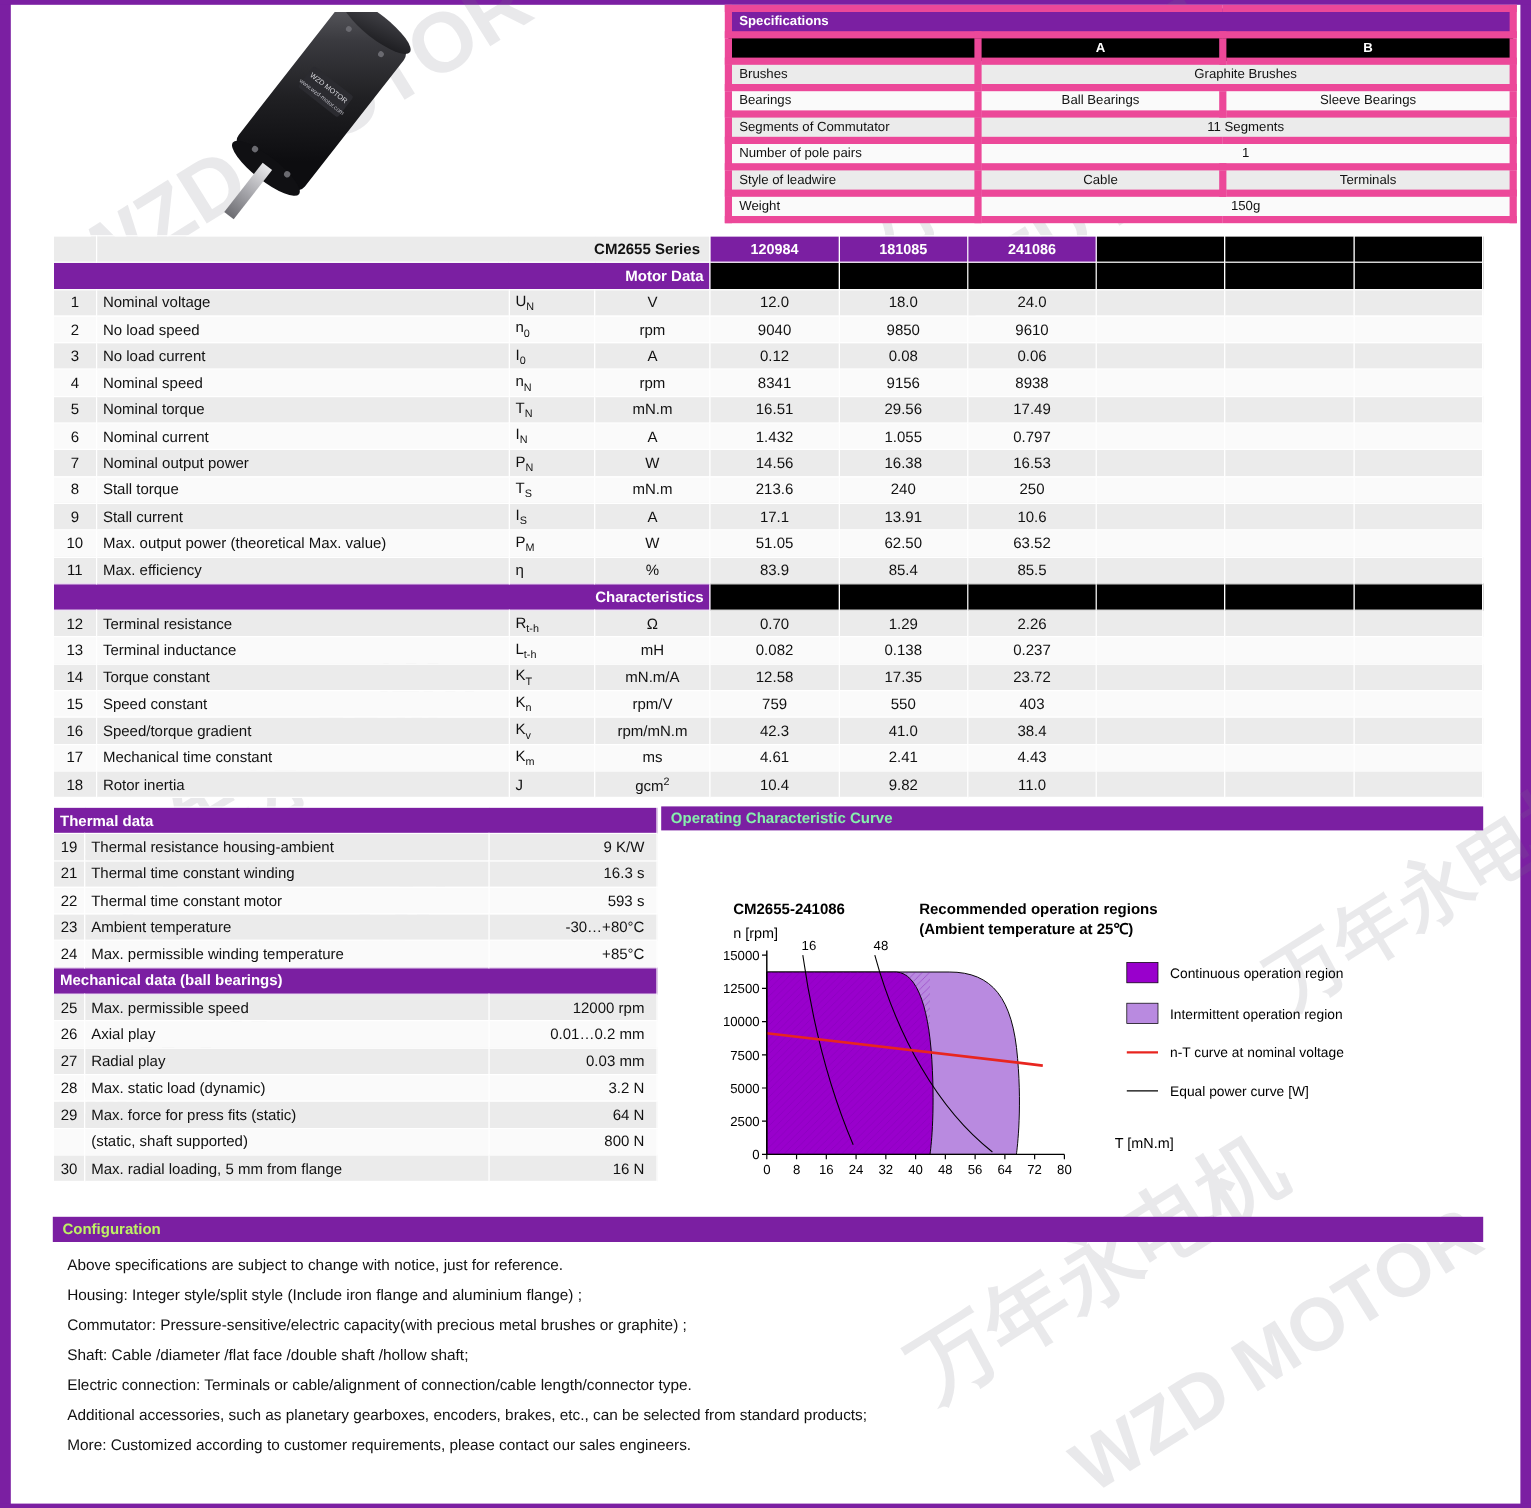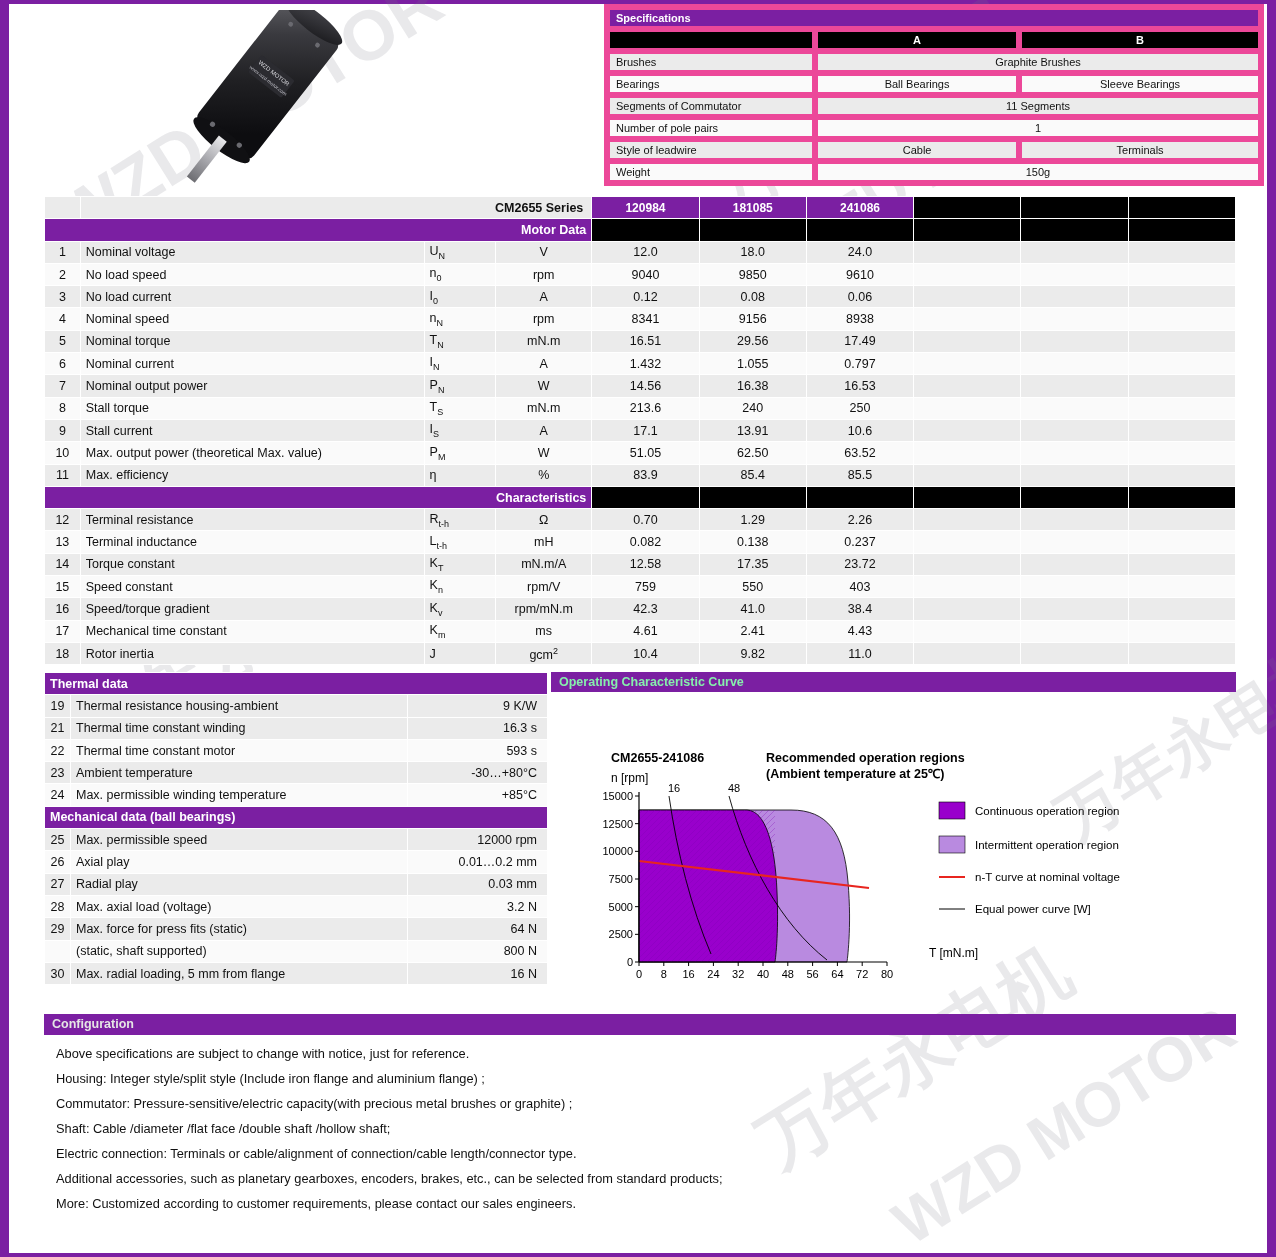--- a/index.html
+++ b/index.html
@@ -98,21 +98,21 @@
   #curve-panel { position:absolute; left:551px; top:672px; width:685px; }
   #curve-title {
     background:#7b1fa2; color:#86efac; font-weight:bold; font-size:12.5px;
     padding:2px 8px; height:20px; line-height:16px;
   }
   #curve-body { position:relative; height:300px; }
 
   
   #config { position:absolute; left:44px; top:1014px; width:1192px; }
   #config-title {
-    background:#7b1fa2; color:#e5e5e5; font-weight:bold; font-size:12.5px;
+    background:#7b1fa2; color:#bef264; font-weight:bold; font-size:12.5px;
     padding:2px 8px; height:21px; line-height:17px;
   }
   #config-list { margin:0; padding:6px 0 0 12px; list-style:none; }
   #config-list li { font-size:12.8px; line-height:25px; color:#111; }
 </style>
 </head>
 <body>
 
 <div id="page">
 
@@ -497,21 +497,21 @@
             <td class="name">Axial play</td>
             <td class="val">0.01…0.2 mm</td>
           </tr>
           <tr>
             <td class="idx">27</td>
             <td class="name">Radial play</td>
             <td class="val">0.03  mm</td>
           </tr>
           <tr class="alt">
             <td class="idx">28</td>
-            <td class="name">Max. axial load (voltage)</td>
+            <td class="name">Max. static load (dynamic)</td>
             <td class="val">3.2 N</td>
           </tr>
           <tr>
             <td class="idx">29</td>
             <td class="name">Max. force for press fits (static)</td>
             <td class="val">64 N</td>
           </tr>
           <tr class="alt">
             <td class="idx"></td>
             <td class="name">(static, shaft supported)</td>

